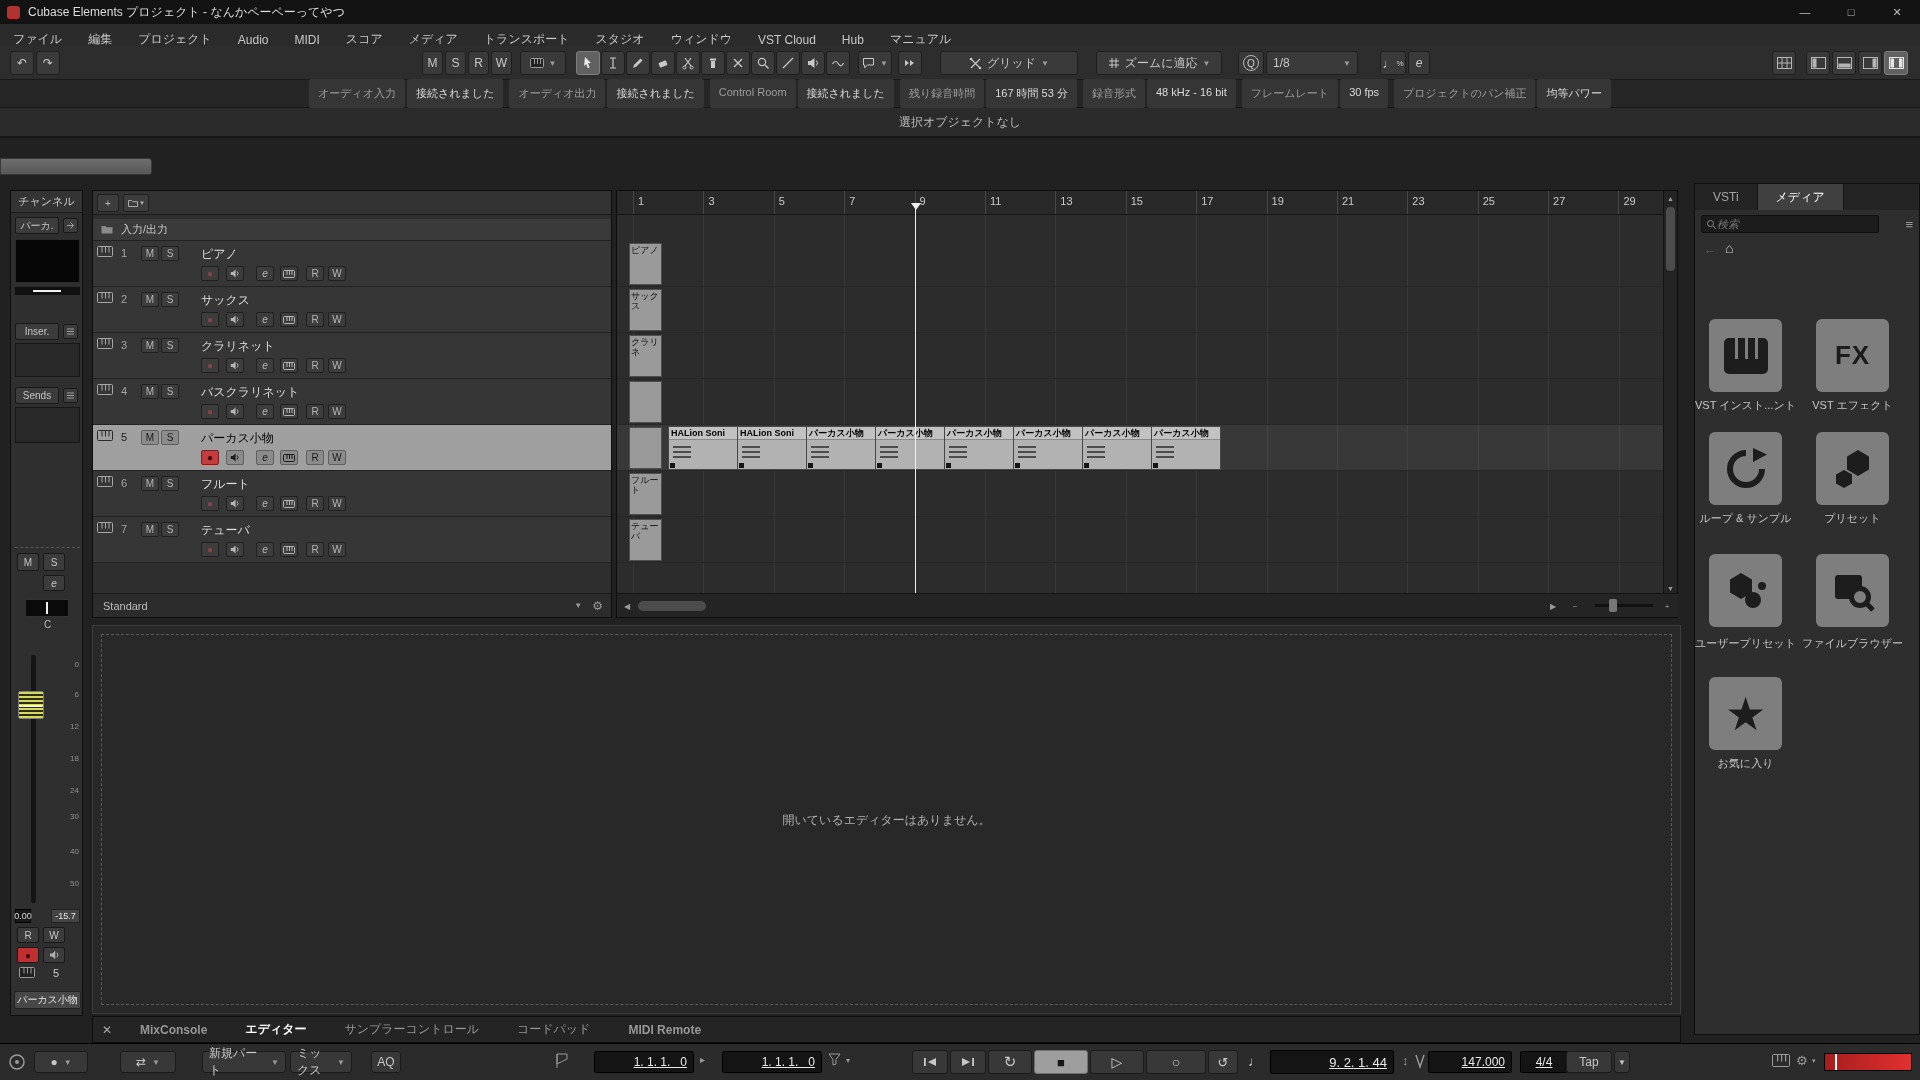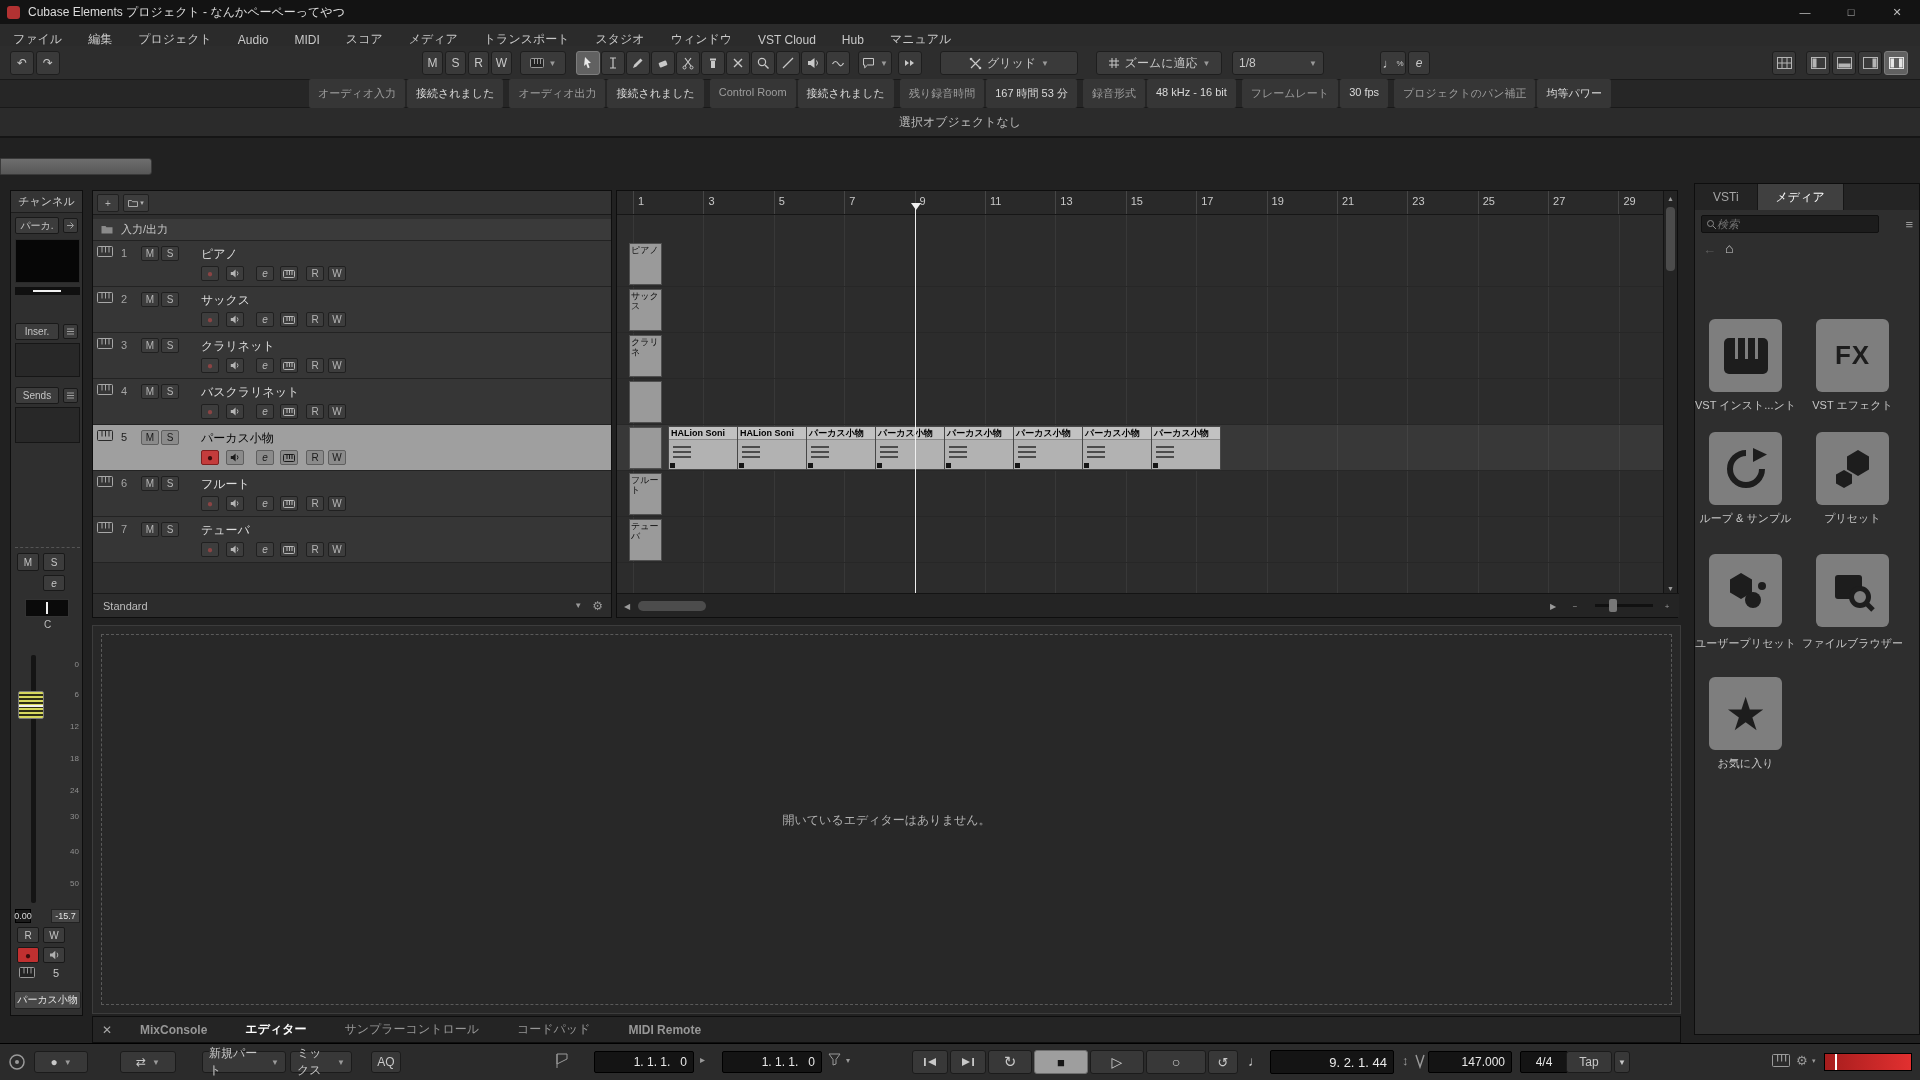--- a/index.html
+++ b/index.html
@@ -143,21 +143,21 @@
   #lowertabs { position:absolute; left:92px; top:1016px; width:1589px; height:27px; background:#242424;
     border:1px solid #0e0e0e; display:flex; align-items:stretch; }
   .lz-close { width:28px; display:flex; align-items:center; justify-content:center; color:#a8a8a8; }
   .lz-tab { padding:0 19px; display:flex; align-items:center; font-size:12px; color:#979797; }
   .lz-tab.active { color:#fff; }
 
   
   #transport { position:absolute; left:0; top:1043px; width:1920px; height:37px; background:#2b2b2b; border-top:1px solid #000; }
   #transport .tp { position:absolute; top:7px; height:22px; }
   .pos-box { background:#141414; border:1px solid #000; border-radius:2px; color:#e8e8e8;
-    display:flex; align-items:center; justify-content:flex-end; padding:0 6px; font-size:12px; white-space:pre; }
+    display:flex; align-items:center; justify-content:flex-end; padding:0 6px; font-size:12px; white-space:pre;text-decoration:underline; }
   .tp-btn { background:#383838; border:1px solid #1b1b1b; border-radius:3px; color:#c8c8c8;
     display:flex; align-items:center; justify-content:center; font-size:12px; }
   .tp-btn.stop-active { background:#9e9e9e; color:#161616; border-color:#6e6e6e; }
   .meter { position:absolute; left:1824px; top:9px; width:88px; height:18px; background:#240000; border:1px solid #000; }
   .meter-fill { position:absolute; left:0; top:0; width:100%; height:100%; background:linear-gradient(90deg,#a61d1d,#e23030); }
   .meter-notch { position:absolute; left:10px; top:0; width:2px; height:100%; background:#fff; }
 </style>
 </head>
 <body>
 
@@ -303,21 +303,21 @@
             <path d="M4 1 V11 M8 1 V11 M1 4 H11 M1 8 H11" stroke="#c8c8c8"></path>
           </svg>
         </span>
       <span>ズームに適応</span>
       <span class="dd">▼</span>
     </div>
 
     <div class="tb tbtn" style="left:1238px;width:26px">
       <span class="qcircle">Q</span>
     </div>
-    <div class="tb tbtn combo" style="left:1232px;width:92px">
+    <div class="tb tbtn combo" style="left:1266px;width:92px">
       <span>1/8</span>
       <span class="dd" style="margin-left:auto">▼</span>
     </div>
     <div class="tb tbtn" style="left:1380px;width:26px;gap:1px">
       <span style="font-size:13px">♩</span>
       <span style="font-size:8px">%</span>
     </div>
     <div class="tb tbtn" style="left:1408px;width:22px;font-style:italic">e</div>
 
     <div class="tb tbtn tool" style="left:1772px">

